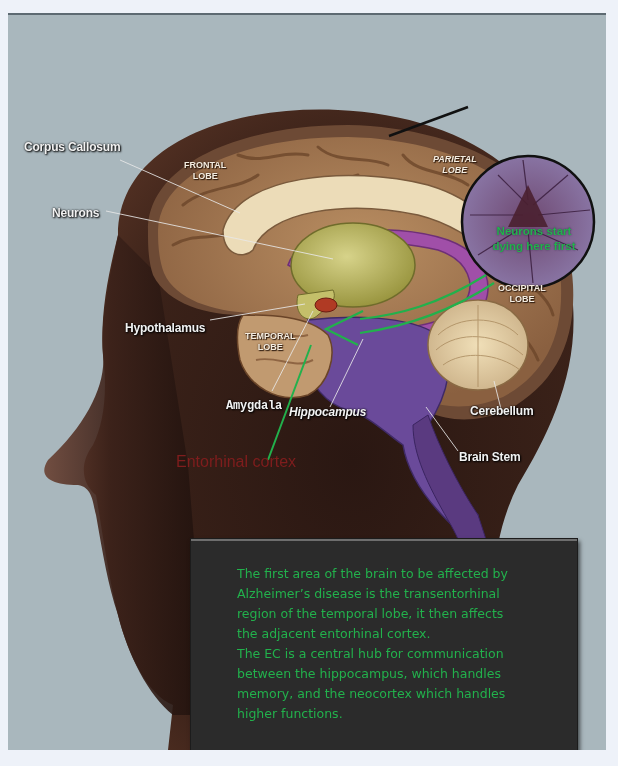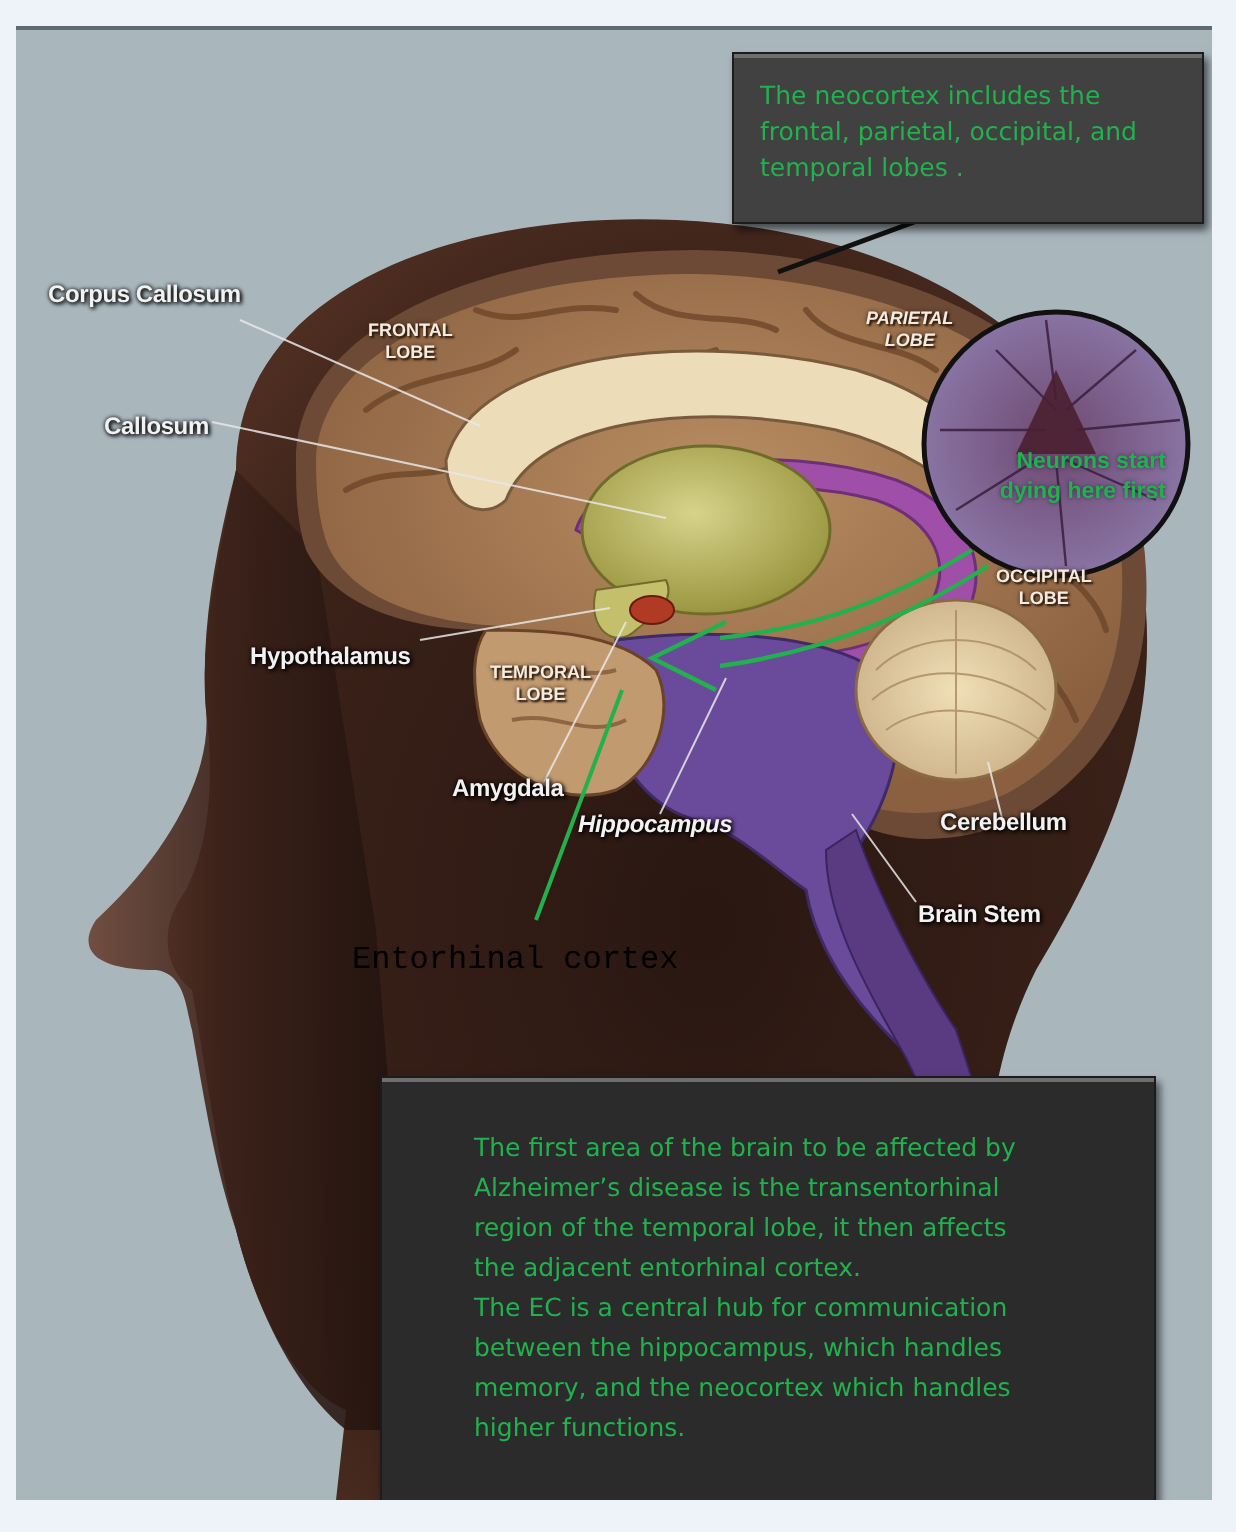--- a/index.html
+++ b/index.html
@@ -58,31 +58,31 @@
     left: 182px; top: 523px;
     width: 388px; height: 245px;
     font-size: 12.5px; line-height: 20px;
     padding: 25px 0 0 46px;
     box-sizing: border-box;
     background: #2b2b2b;
   }
   .callout p { margin: 0; white-space: pre-line; }
   .ec-label {
     position: absolute;
-    left: 168px; top: 456px;
-    color: #000000;
-    font-family: Liberation Mono, monospace;
+    left: 168px; top: 438px;
+    color: #7f1d1d;
+    font-family: Liberation Sans, sans-serif;
     font-size: 16px;
     white-space: nowrap;
   }
   .neuron-label {
     position: absolute;
-    left: 455px; top: 209px;
+    left: 466px; top: 209px;
     width: 120px;
-    text-align: right;
+    text-align: center;
     color: #22b14c;
     font-weight: bold;
     font-size: 11.5px;
     line-height: 15px;
     white-space: pre-line;
     text-shadow: 0 0 2px #3a2a50;
   }
 </style>
 </head>
 <body>
@@ -194,45 +194,40 @@
       <path d="M 525 215 L 570 235"></path>
       <path d="M 510 215 L 470 240"></path>
       <path d="M 520 215 L 525 268"></path>
       <path d="M 515 200 L 462 200"></path>
       <path d="M 530 200 L 582 195"></path>
     </g>
     <path d="M 520 170 L 540 212 L 500 212 Z" fill="#4a2030" opacity="0.9"></path>
   </svg>
 
   <span class="lbl" style="left:16px; top:125px;">Corpus Callosum</span>
-  <span class="lbl" style="left:44px; top:191px;">Callosum</span>
+  <span class="lbl" style="left:44px; top:191px;">Neurons</span>
   <span class="lbl" style="left:117px; top:306px;">Hypothalamus</span>
-  <span class="lbl" style="left:218px; top:372px;">Amygdala</span>
+  <span class="lbl" style="left:218px; top:384px;font-family:Liberation Mono, monospace;">Amygdala</span>
   <span class="lbl" style="left:281px; top:390px;font-style:italic;">Hippocampus</span>
   <span class="lbl" style="left:462px; top:389px;">Cerebellum</span>
   <span class="lbl" style="left:451px; top:435px;">Brain Stem</span>
 
   <span class="lobe" style="left:176px; top:145px;">FRONTAL
 LOBE</span>
   <span class="lobe" style="left:425px; top:139px;font-style:italic;">PARIETAL
 LOBE</span>
   <span class="lobe" style="left:490px; top:268px;">OCCIPITAL
 LOBE</span>
   <span class="lobe" style="left:237px; top:316px;">TEMPORAL
 LOBE</span>
 
   <span class="neuron-label">Neurons start
 dying here first</span>
   <span class="ec-label">Entorhinal cortex</span>
 
-  <div class="callout top">
-    <p>The neocortex includes the
-frontal, parietal, occipital, and
-temporal lobes .</p>
-  </div>
   <div class="callout bottom">
     <p>The first area of the brain to be affected by
 Alzheimer’s disease is the  transentorhinal
 region of  the temporal lobe, it then affects
 the adjacent  entorhinal  cortex.
 The EC is a central hub for communication
 between the hippocampus,  which handles
 memory, and the neocortex which handles
 higher functions.</p>
   </div>

